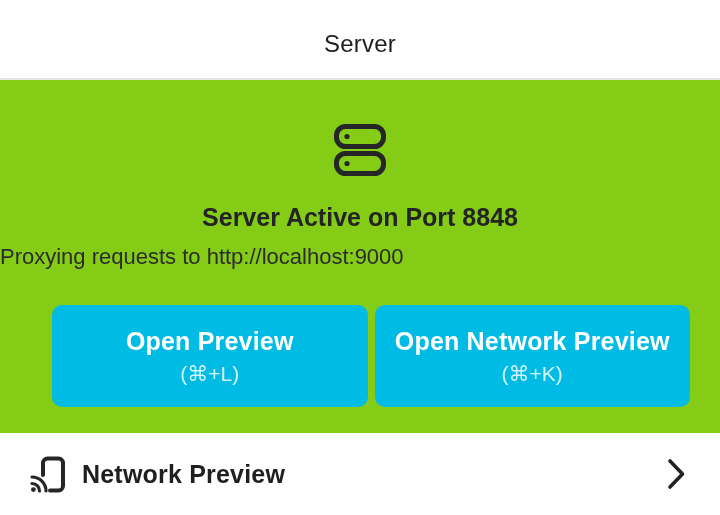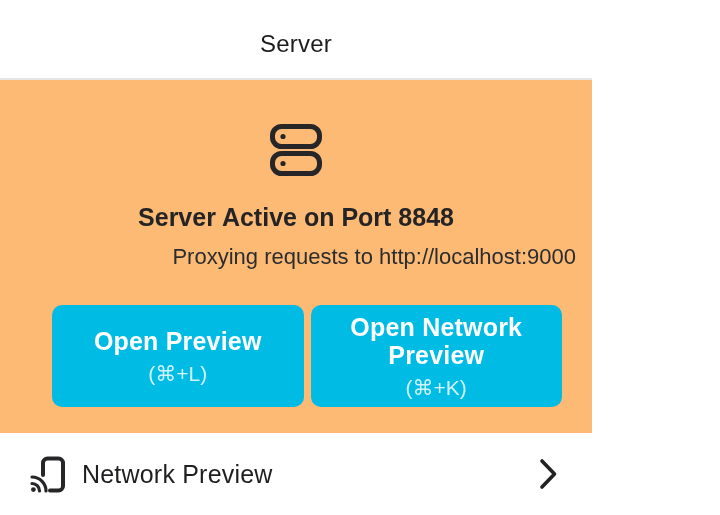--- a/index.html
+++ b/index.html
@@ -2,23 +2,23 @@
 <html><head>
 <meta charset="utf-8">
 <style>
   html, body { margin: 0; padding: 0; }
   body {
     font-family: "Liberation Sans", sans-serif;
     -webkit-font-smoothing: antialiased;
   }
   .screen {
     position: relative;
-    width: 592px;
+    width: 720px;
     height: 515px;
-    background: #fdba74;
+    background: #84cc16;
     overflow: hidden;
   }
   
   .header {
     position: absolute;
     top: 0; left: 0; right: 0;
     height: 80px;
     background: #ffffff;
     border-bottom: 2px solid #e5e5e6;
     display: flex;
@@ -47,21 +47,21 @@
     text-align: center;
     font-size: 25px;
     line-height: 34px;
     font-weight: 700;
     color: #242426;
   }
   .status-subtitle {
     position: absolute;
     top: 242px; left: 0; right: 16px;
     margin: 0;
-    text-align: right;
+    text-align: left;
     font-size: 22px;
     line-height: 30px;
     font-weight: 400;
     color: #2c2c2e;
   }
   
   .btn-row {
     position: absolute;
     top: 305px; left: 30px; right: 30px;
     height: 102px;
@@ -105,21 +105,21 @@
     display: flex;
     align-items: center;
     padding: 0 30px;
     box-sizing: border-box;
     cursor: pointer;
   }
   .row-icon { display: flex; align-items: center; }
   .row-label {
     margin-left: 17px;
     font-size: 25px;
-    font-weight: 400;
+    font-weight: 700;
     color: #1f1f21;
     letter-spacing: 0.2px;
   }
   .row-chevron {
     margin-left: auto;
     display: flex;
     align-items: center;
     padding-right: 4px;
   }
   svg { display: block; }

